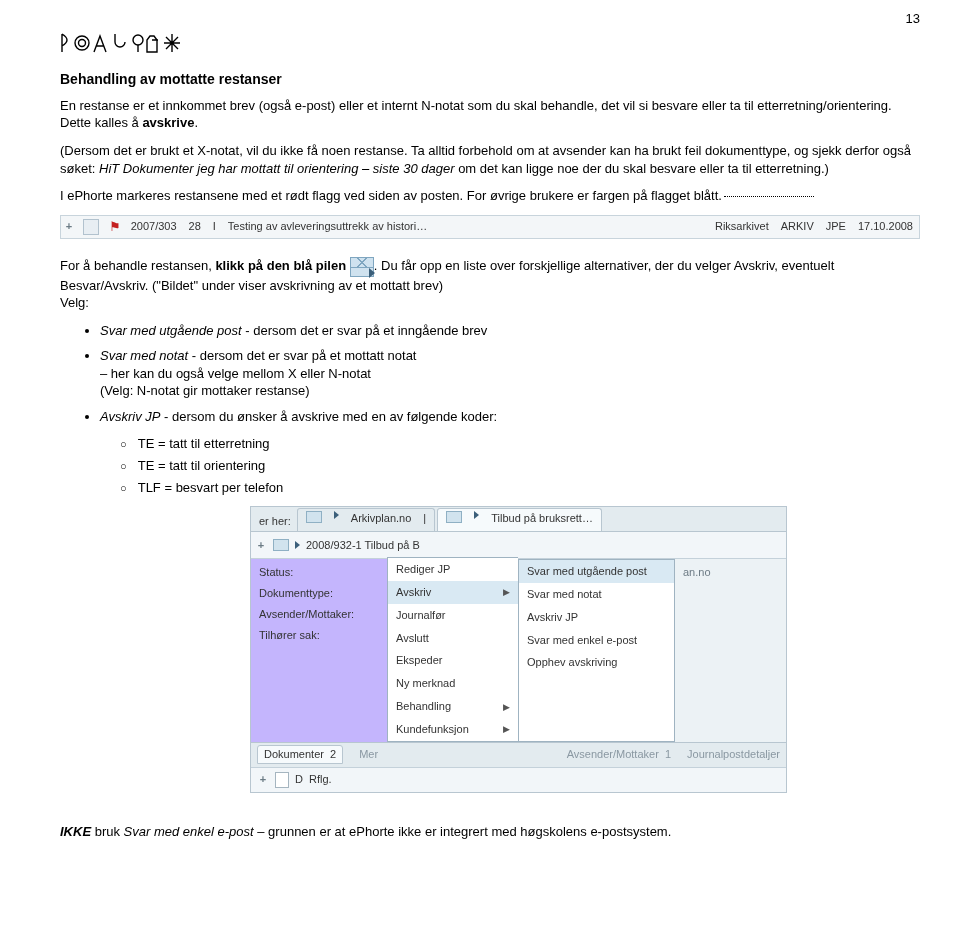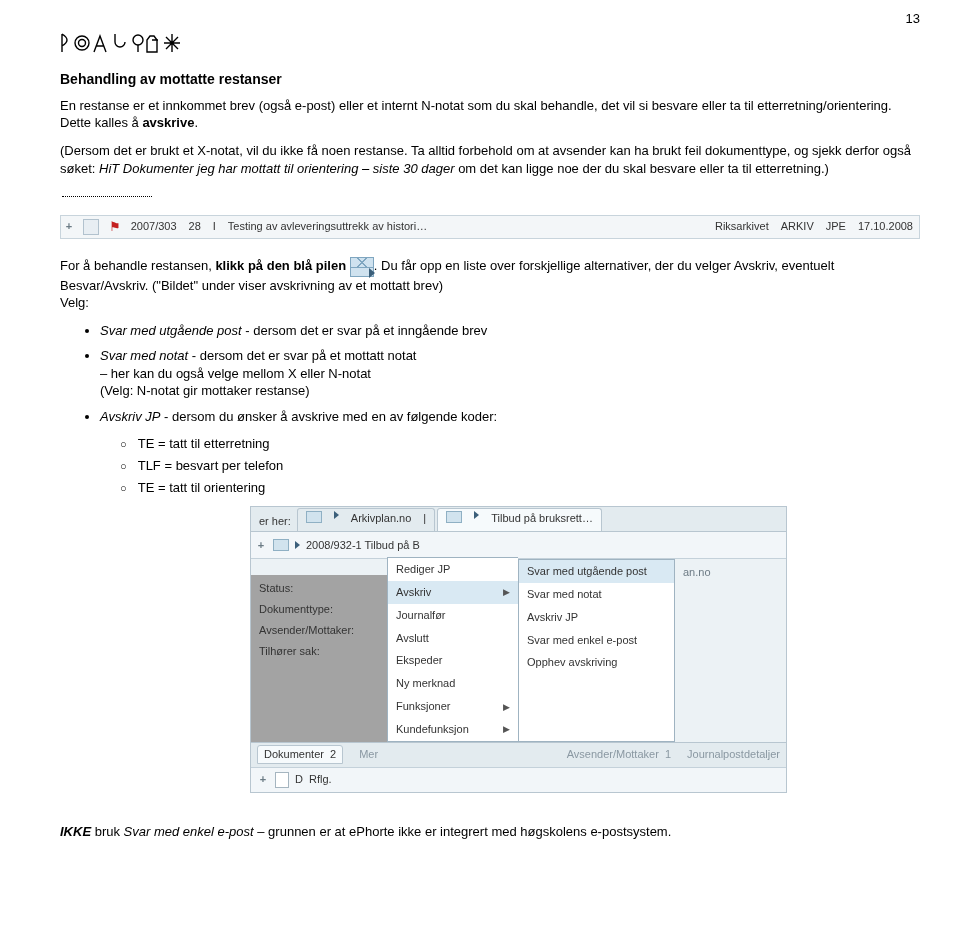--- a/index.html
+++ b/index.html
@@ -90,21 +90,21 @@
   .docrow {
     display:flex; align-items:center; gap:6px;
     background:#f2f6f9; border-bottom:1px solid #c4d1da;
     padding:3px 4px; height:20px;
   }
   .docrow .plus { width:12px; text-align:center; font-weight:bold; color:#6b7b85;}
   .docrow .env { width:14px; height:10px; background:#d1e3ee; border:1px solid #8fb0c4; display:inline-block;}
   .docrow .arw { width:0;height:0;border-top:4px solid transparent;border-bottom:4px solid transparent;border-left:5px solid #3b5f7a;}
   .docrow .title { flex:1; }
   .columns { display:flex; }
-  .leftcol { width:120px; padding:6px 8px; background:#a3a3a3;margin-top:16px; }
+  .leftcol { width:120px; padding:6px 8px; background:#c4b5fd; }
   .leftcol .lbl { margin-bottom:6px; }
   .menu {
     width:130px; background:#fff; border:1px solid #9fb3c1;
     border-right:none; margin-top:-2px;text-align:center;
   }
   .menu .mi {
     padding:4px 8px; border-bottom:0px solid #eee; cursor:pointer;
     display:flex; justify-content:space-between; align-items:center;
   }
   .menu .mi.hi { background:#d9e9f3; }
@@ -157,21 +157,21 @@
 
 <h2>Behandling av mottatte restanser</h2>
 
 <p>
   <span>En restanse er et innkommet brev (også e-post) eller et internt N-notat som du skal behandle, det vil si besvare eller ta til etterretning/orientering. Dette kalles å </span><span class="bold">avskrive</span><span>.</span>
 </p>
 <p>
   <span>(Dersom det er brukt et X-notat, vil du ikke få noen restanse. Ta alltid forbehold om at avsender kan ha brukt feil dokumenttype, og sjekk derfor også søket: </span><span class="italic">HiT Dokumenter jeg har mottatt til orientering – siste 30 dager</span><span> om det kan ligge noe der du skal besvare eller ta til etterretning.)</span>
 </p>
 <p>
-  <span class="leader-line"></span>
+  <span>I ePhorte markeres restansene med et rødt flagg ved siden av posten. For øvrige brukere er fargen på flagget blått.</span><span class="leader-line"></span>
 </p>
 
 <div class="row1">
   <span class="expander">+</span>
   <span class="cell"><span class="doc-icon"></span></span>
   <span class="flag">⚑</span>
   <span class="cell">2007/303</span>
   <span class="cell">28</span>
   <span class="cell">I</span>
   <span class="cell long">Testing av avleveringsuttrekk av histori…</span>
@@ -196,22 +196,22 @@
     <span>– her kan du også velge mellom X eller N-notat</span><br>
     <span>(Velg: N-notat gir mottaker restanse)</span>
   </li>
   <li>
     <span class="italic">Avskriv JP</span><span> - dersom du ønsker å avskrive med en av følgende koder:</span>
   </li>
 </ul>
 
 <ul class="sub-ul">
   <li>TE = tatt til etterretning</li>
+  <li>TE = tatt til orientering</li>
   <li>TLF = besvart per telefon</li>
-  <li>TE = tatt til orientering</li>
 </ul>
 
 <div class="app">
   <div class="tabbar">
     <span class="crumb">er her:</span>
     <span class="tab inactive">
       <span class="env"></span>
       <span class="arw"></span>
       <span>Arkivplan.no</span>
       <span>|</span>
@@ -239,21 +239,21 @@
       <div class="mi">Rediger JP</div>
       <div class="mi hi">
         <span>Avskriv</span>
           <span class="arw">▶</span>
       </div>
       <div class="mi">Journalfør</div>
       <div class="mi">Avslutt</div>
       <div class="mi">Ekspeder</div>
       <div class="mi">Ny merknad</div>
       <div class="mi">
-        <span>Funksjoner</span>
+        <span>Behandling</span>
           <span class="arw">▶</span>
       </div>
       <div class="mi">
         <span>Kundefunksjon</span>
           <span class="arw">▶</span>
       </div>
     </div>
     <div class="submenu">
       <div class="mi hi">Svar med utgående post</div>
       <div class="mi">Svar med notat</div>

